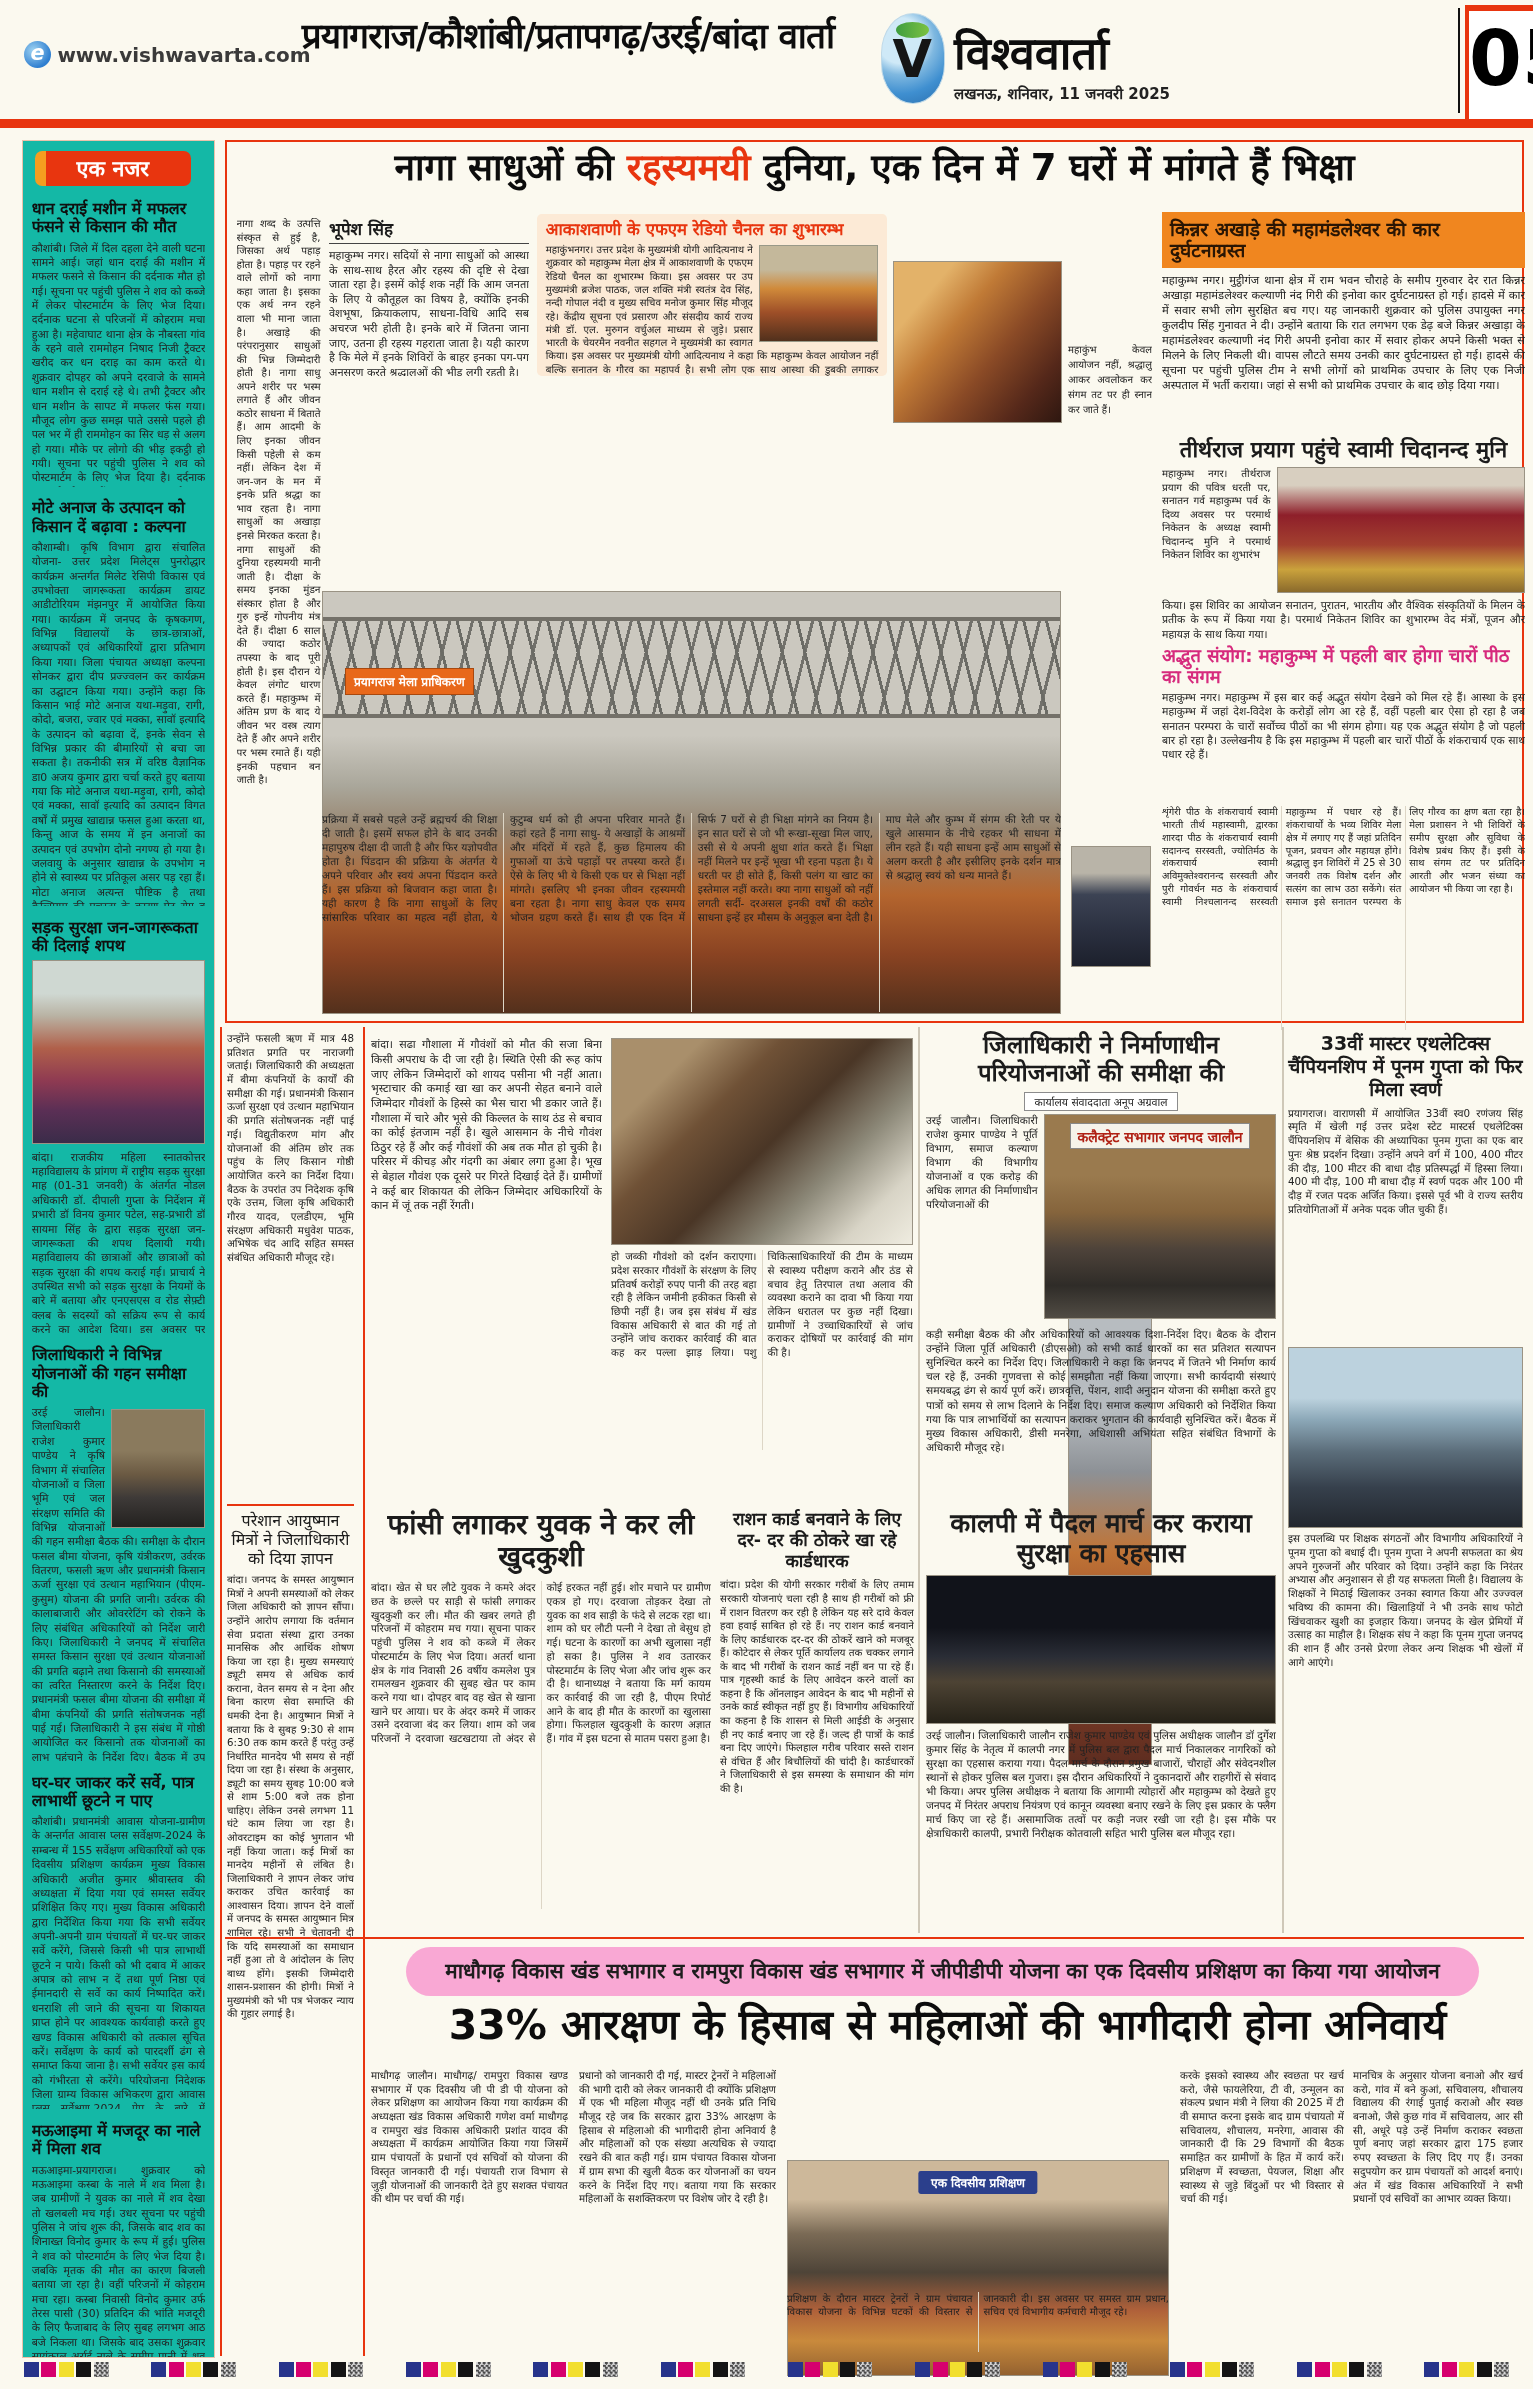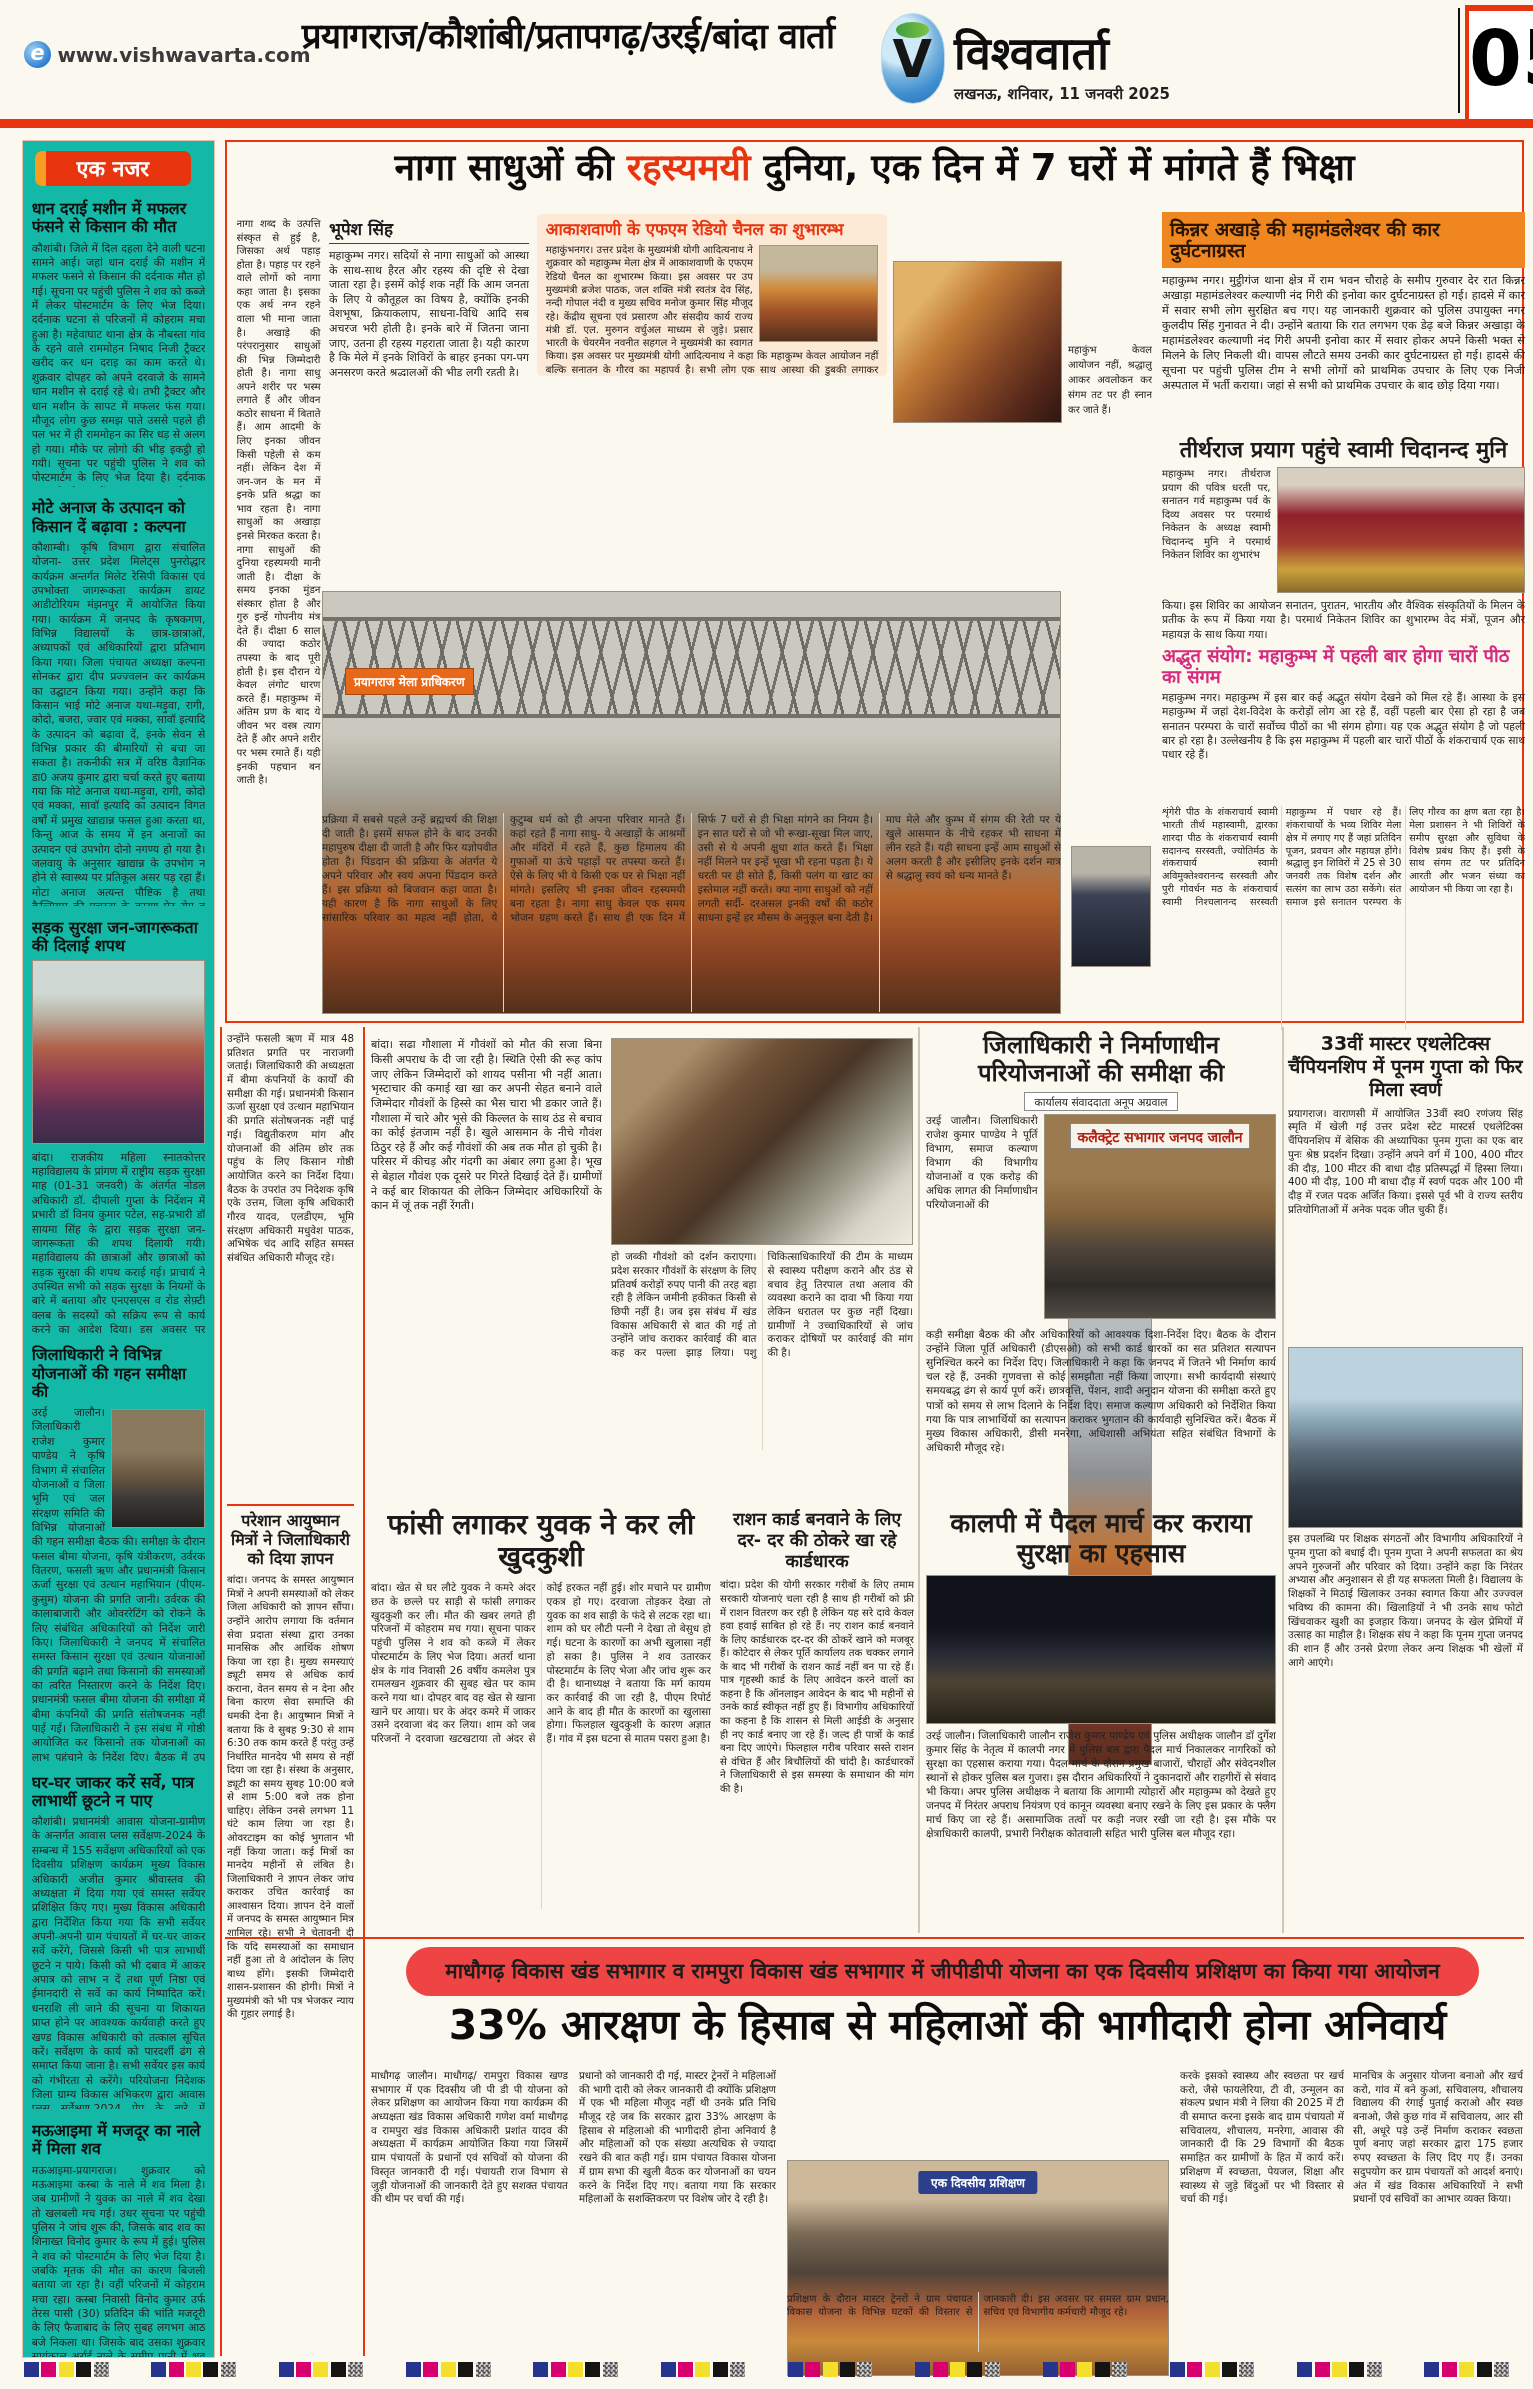--- a/index.html
+++ b/index.html
@@ -68,32 +68,32 @@
   .cols3{column-count:3;column-gap:8px;column-rule:0.8px solid #ddd6c6;}
   .cols2{column-count:2;column-gap:11px;column-rule:0.8px solid #ddd6c6;}
   .cols4{column-count:4;column-gap:12.7px;column-rule:0.8px solid #ddd6c6;}
 
   
   .gau-h{font-size:31px;font-weight:bold;text-align:center;line-height:1.05;}
   .sui-h{font-size:28px;font-weight:bold;text-align:center;line-height:1.15;}
   .rat-h{font-size:17.5px;font-weight:bold;text-align:center;line-height:1.2;}
   .dmr-h{font-size:24px;font-weight:bold;text-align:center;line-height:1.15;}
   .ath-h{font-size:19px;font-weight:bold;text-align:center;line-height:1.2;}
-  .ayu-h{font-size:16px;font-weight:bold;text-align:center;line-height:1.2;}
+  .ayu-h{font-size:16px;font-weight:normal;text-align:center;line-height:1.2;}
   .kal-h{font-size:26px;font-weight:bold;text-align:center;line-height:1.15;}
   .credit{display:block;margin:4.8px auto 3.2px;border:0.8px solid #8c8c8c;width:max-content;
           max-width:95%;font-size:10.7px;padding:1.6px 9.5px;text-align:center;background:#fff;}
   .banner-white{position:absolute;left:50%;top:8px;transform:translateX(-50%);
      background:#f6f3ea;color:#b02014;font-size:14px;font-weight:bold;padding:2.4px 6.4px;
      border:0.8px solid #888;white-space:nowrap;}
   .banner-blue{position:absolute;left:50%;top:9.5px;transform:translateX(-50%);
      background:#2b3f8c;color:#fff;font-size:12px;font-weight:bold;padding:3.2px 12.7px;border-radius:2.4px;}
 
   
-  .strip{background:#ef4444;border-radius:27px;text-align:center;font-size:20.7px;font-weight:bold;
+  .strip{background:#f9a8d4;border-radius:27px;text-align:center;font-size:20.7px;font-weight:bold;
          color:#1d1d1d;line-height:49px;}
   .big-h{font-size:41px;font-weight:bold;text-align:center;line-height:1.05;color:#0c0c0c;}
 
   
   .bars{position:absolute;left:24px;top:2362px;width:1485px;display:flex;justify-content:space-between;}
   .bargroup{display:flex;gap:2.4px;}
   .cell{width:15px;height:15px;}
   .c-blue{background:#27348b;} .c-mag{background:#d6006e;} .c-yel{background:#f2df2e;}
   .c-blk{background:#141414;}
   .c-chk{background:repeating-conic-gradient(#4a4a4a 0 25%,#d8d8d8 0 50%);background-size:4.8px 4.8px;}

